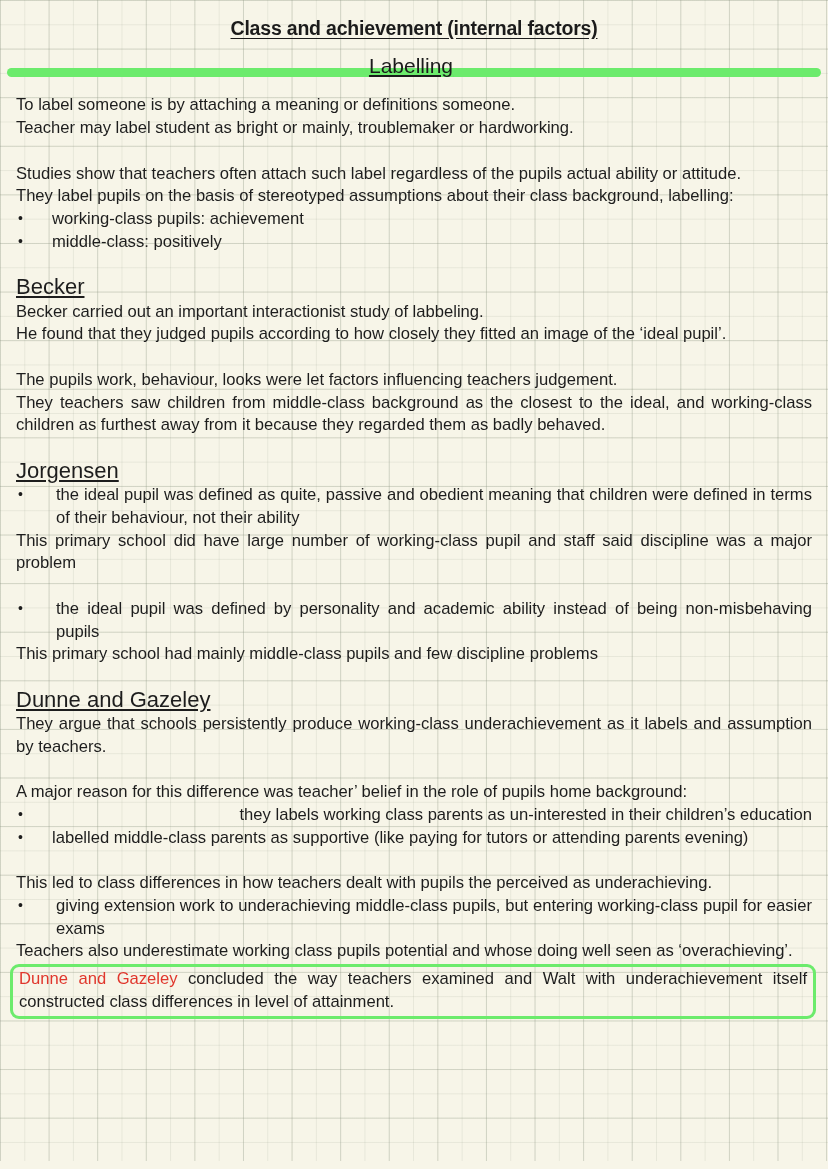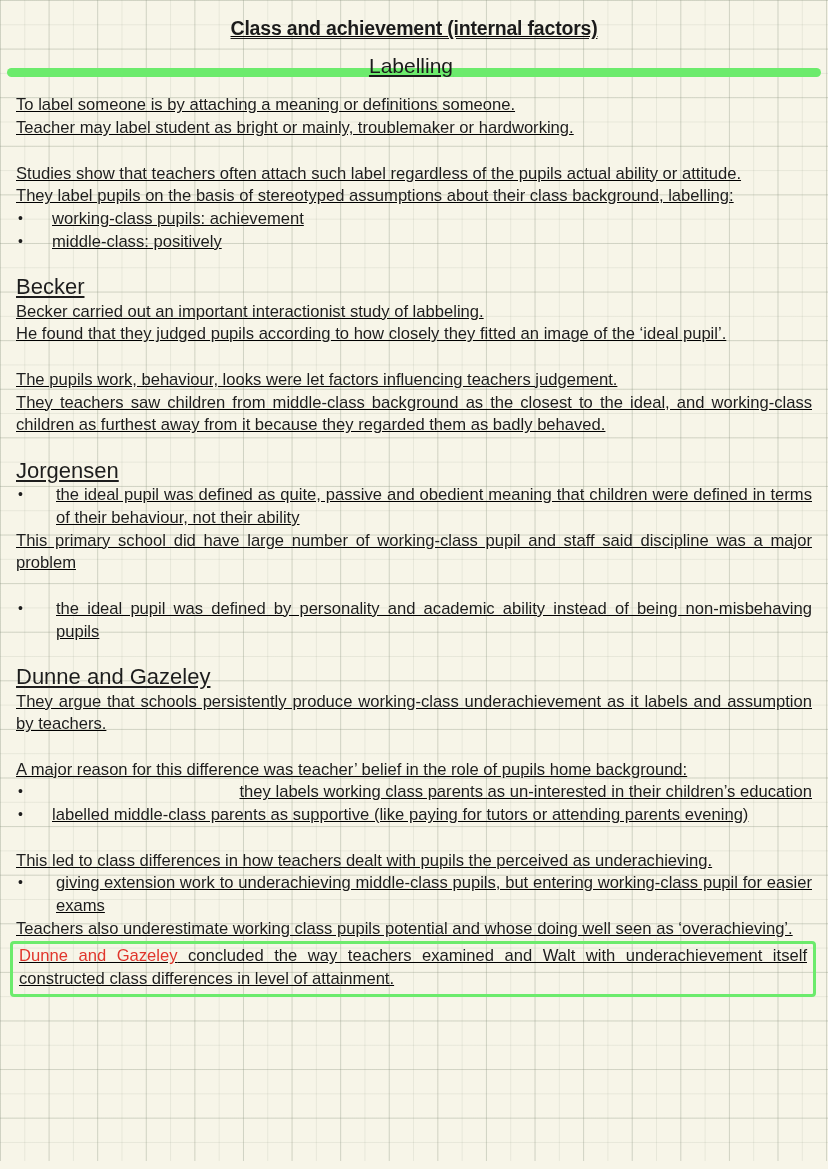--- a/index.html
+++ b/index.html
@@ -26,21 +26,20 @@
       linear-gradient(to bottom, rgba(150,160,140,0.16) 1px, transparent 1px),
       linear-gradient(to right, rgba(140,150,130,0.26) 1px, transparent 1px),
       linear-gradient(to bottom, rgba(140,150,130,0.26) 1px, transparent 1px);
     background-size:
       24.3px 24.3px,
       24.3px 24.3px,
       48.6px 48.6px,
       48.6px 48.6px;
     background-position: 0 0, 0 0, 0 0, 0 0;
     padding: 0;
-    text-decoration: underline;
   }
 
   .content {
     position: relative;
     z-index: 2;
     padding: 0 16px 0 16px;
   }
 
   
   .doc-title {
@@ -133,21 +132,21 @@
     top: -1px;
     font-size: 14px;
     color: #1d1d1d;
   }
   ul.bullets li.deep { padding-left: 40px; }
   ul.bullets li.nojust { text-align: right; }
 
   
   .green-box {
     border: 3px solid #6ceb6c;
-    border-radius: 4px;
+    border-radius: 9px;
     padding: 1px 6px 3px 6px;
     margin-left: -6px;
     margin-right: -4px;
     margin-top: 1px;
   }
   .green-box p {
     margin: 0;
     font-size: 16.6px;
     line-height: 22.7px;
     color: #1d1d1d;
@@ -204,20 +203,21 @@
     <ul class="bullets">
       <li class="deep">the ideal pupil was defined as quite, passive and obedient meaning that children were defined in terms of their behaviour, not their ability</li>
     </ul>
     <p class="line">This primary school did have large number of working-class pupil and staff said discipline was a major problem</p>
 
     <div class="gap"></div>
 
     <ul class="bullets">
       <li class="deep">the ideal pupil was defined by personality and academic ability instead of being non-misbehaving pupils</li>
     </ul>
+    <p class="line nojust">This primary school had mainly middle-class pupils and few discipline problems</p>
 
     <div class="gap"></div>
 
     <div class="sub-heading-wrap">
       <span class="sub-heading">Dunne and Gazeley</span>
     </div>
     <p class="line">They argue that schools persistently produce working-class underachievement as it labels and assumption by teachers.</p>
 
     <div class="gap"></div>
 

